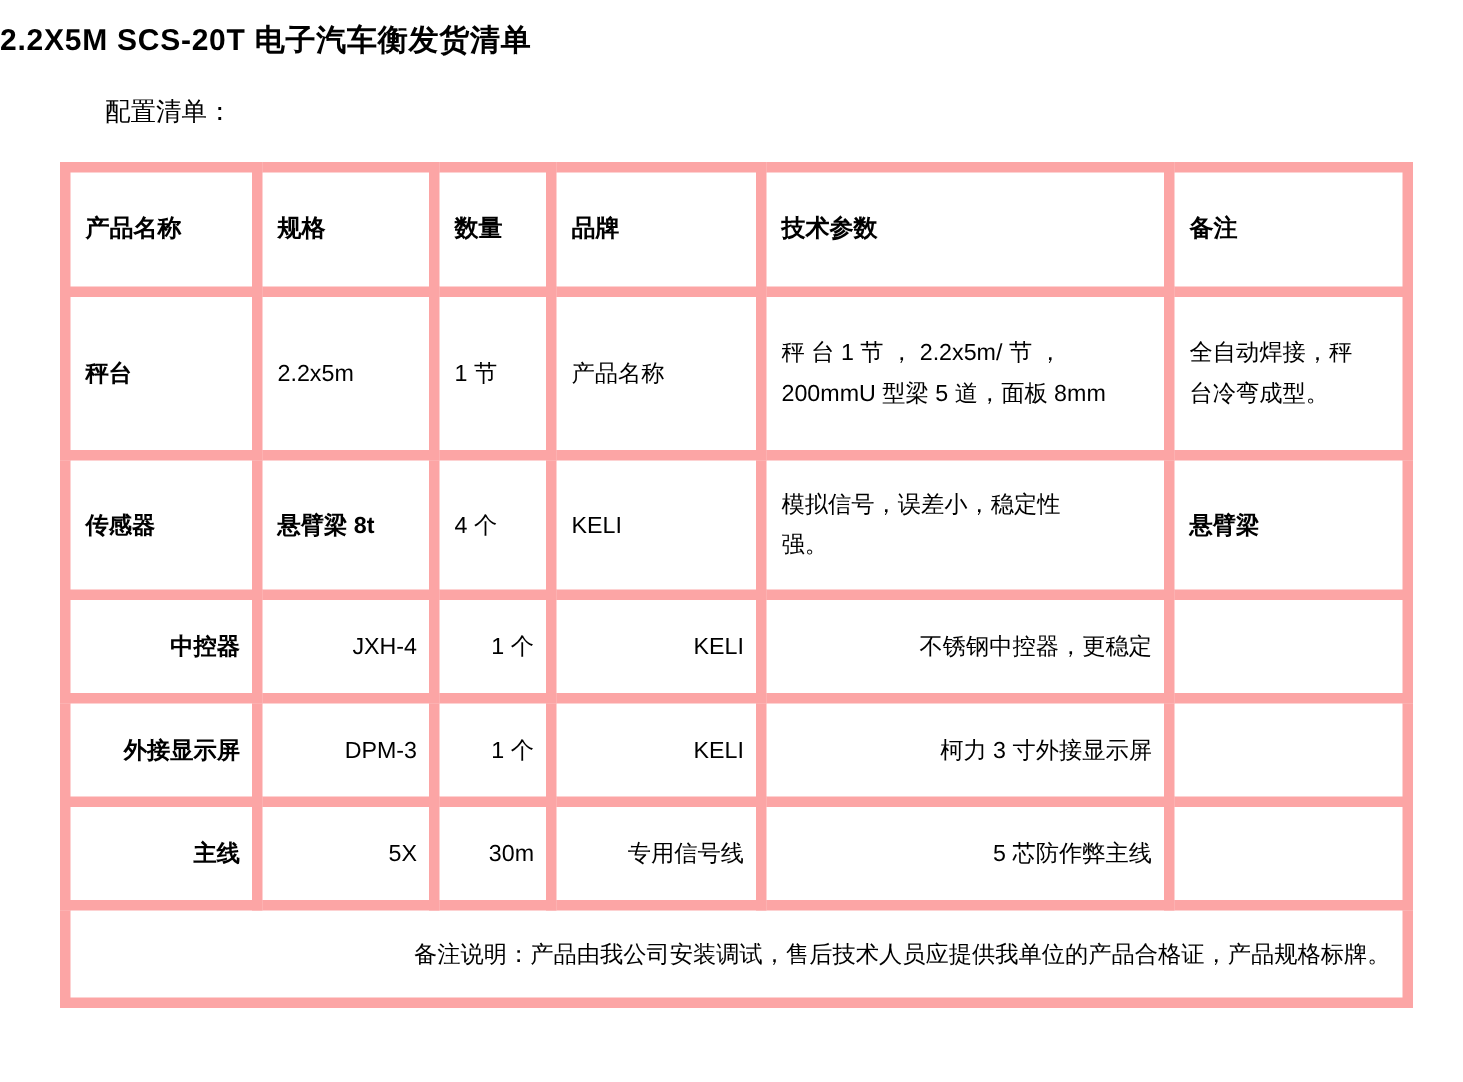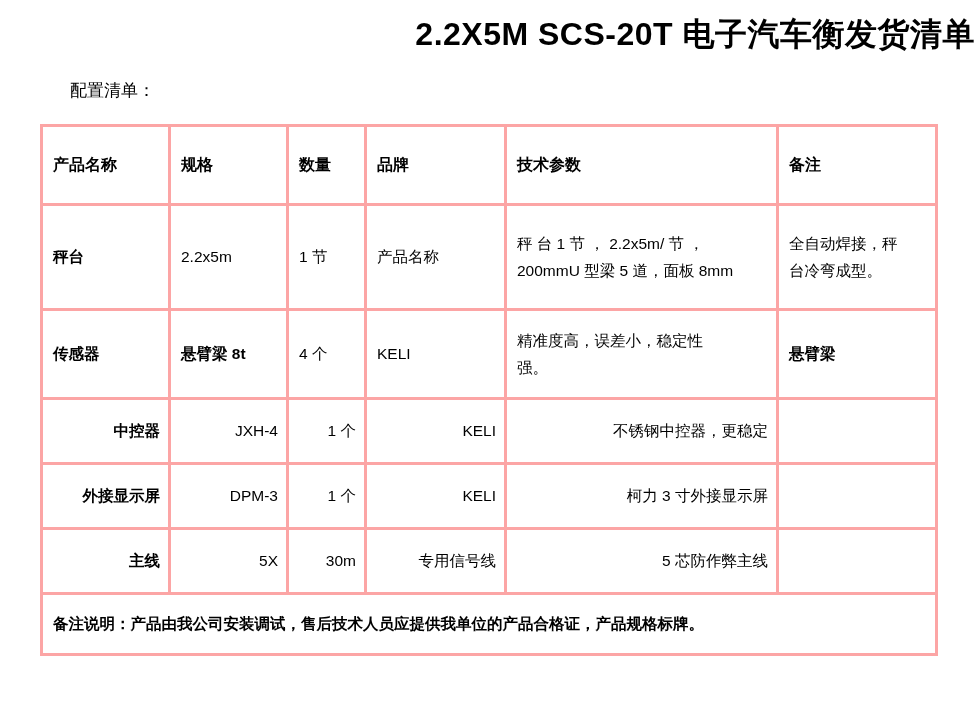--- a/index.html
+++ b/index.html
@@ -14,22 +14,22 @@
     color: #000000;
     overflow: hidden;
   }
   .page {
     position: relative;
     width: 975px;
     height: 721px;
     box-sizing: border-box;
   }
   .doc-title {
-    text-align: right;
-    font-size: 32px;
+    text-align: left;
+    font-size: 20px;
     font-weight: bold;
     letter-spacing: 0.5px;
     margin-top: 14px;
     margin-bottom: 4px;
     line-height: 1.3;
   }
   .subtitle {
     font-size: 17px;
     margin-top: 24px;
     margin-left: 70px;
@@ -39,21 +39,21 @@
     margin-top: 22px;
     margin-left: 40px;
     margin-right: 40px;
   }
   table.spec {
     border-collapse: collapse;
     width: 895px;
     table-layout: fixed;
   }
   table.spec td {
-    border: 3px solid #fca5a5;
+    border: 7px solid #fca5a5;
     padding: 9px 8px 9px 10px;
     font-size: 15.5px;
     vertical-align: middle;
     line-height: 1.75;
     word-break: break-word;
   }
   .col-name   { width: 128px; }
   .col-spec   { width: 118px; }
   .col-qty    { width: 78px; }
   .col-brand  { width: 140px; }
@@ -71,24 +71,25 @@
     height: 84px;
   }
   tr.row-mid td {
     height: 68px;
   }
   tr.row-short td {
     height: 44px;
     text-align: right;
   }
   td.note-cell {
-    font-weight: bold;
+    font-weight: normal;
     font-size: 15.5px;
     padding: 10px 10px;
     height: 40px;
+    text-align: right;
   }
   .cellline { display: block; }
 </style>
 </head>
 <body>
 
 <div class="page">
 
   <div class="doc-title">2.2X5M SCS-20T 电子汽车衡发货清单</div>
 
@@ -128,21 +129,21 @@
             <span class="cellline">台冷弯成型。</span>
           </td>
         </tr>
 
         <tr class="row-mid">
           <td class="bold-cell">传感器</td>
           <td class="bold-cell">悬臂梁 8t</td>
           <td>4 个</td>
           <td>KELI</td>
           <td>
-            <span class="cellline">精准度高，误差小，稳定性</span>
+            <span class="cellline">模拟信号，误差小，稳定性</span>
             <span class="cellline">强。</span>
           </td>
           <td class="bold-cell">悬臂梁</td>
         </tr>
 
 
         <tr class="row-short">
           <td class="bold-cell">中控器</td>
           <td>JXH-4</td>
           <td>1 个</td>

